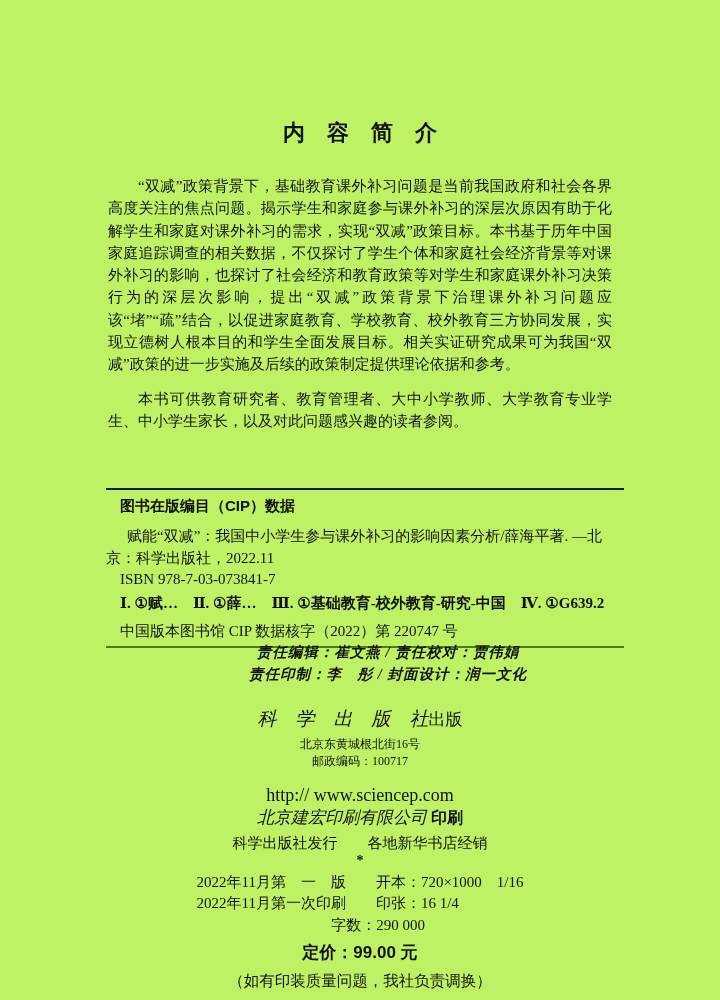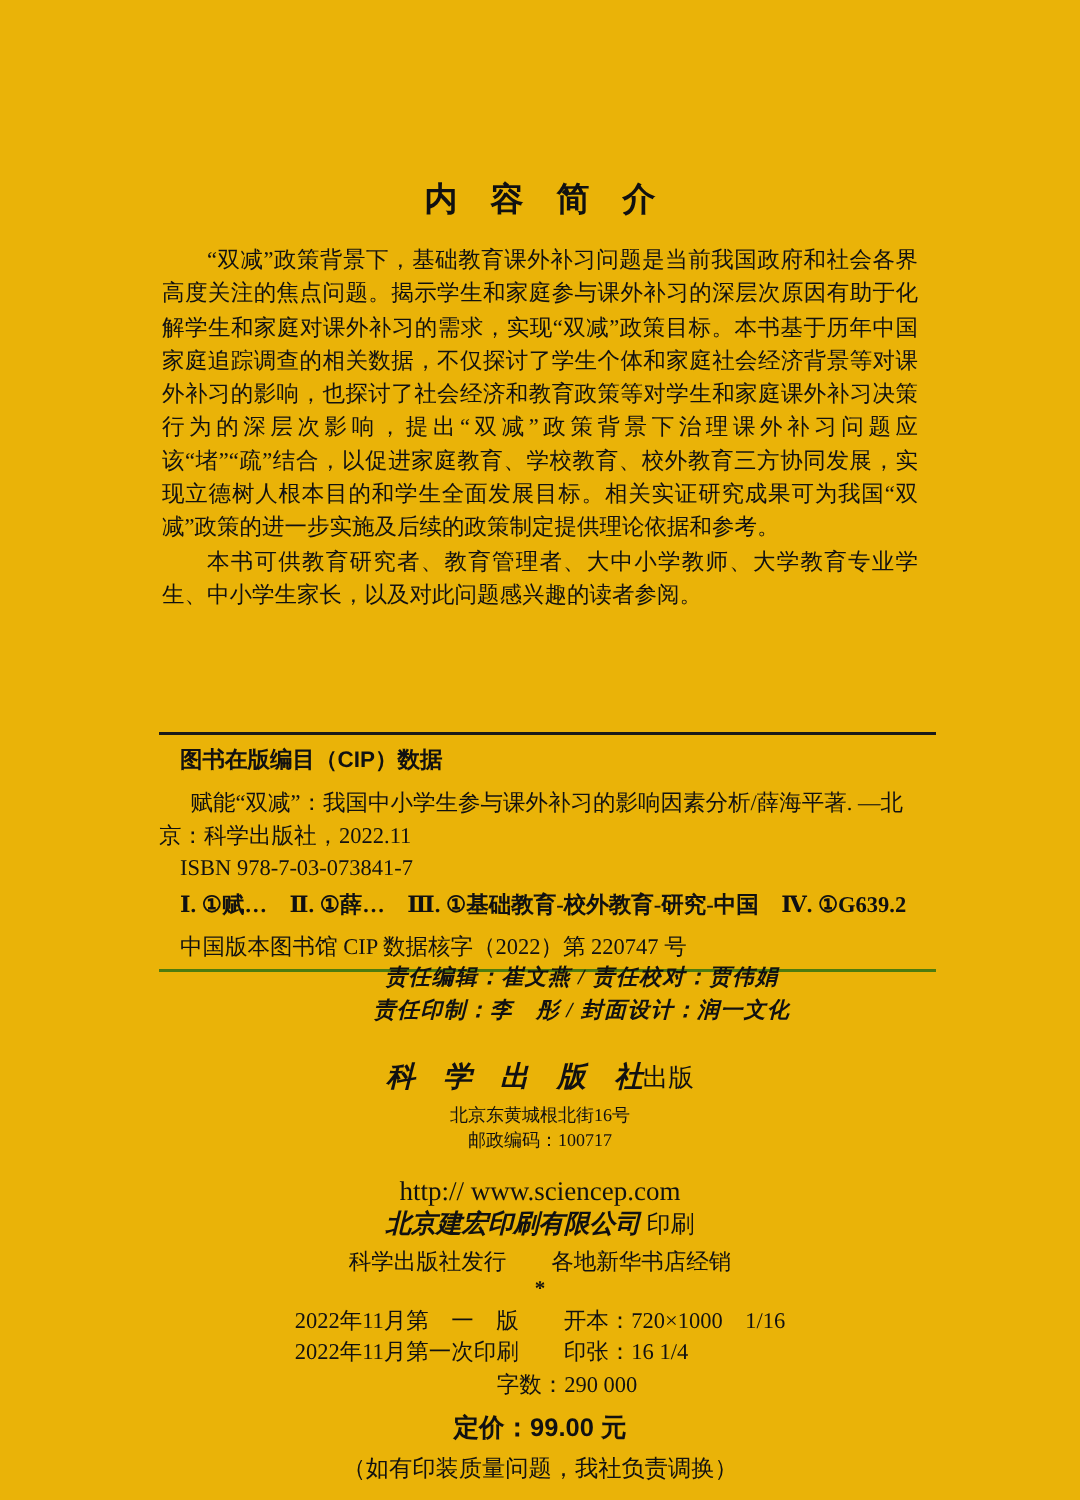--- a/index.html
+++ b/index.html
@@ -2,21 +2,21 @@
 <html><head>
 <meta charset="utf-8">
 <style>
   * { margin: 0; padding: 0; box-sizing: border-box; }
   html, body { background: #ffffff; }
   .page {
     position: relative;
     width: 720px;
     height: 1000px;
     margin: 0 auto;
-    background: #eab308;
+    background: #bef264;
     color: #000;
     font-family: "Liberation Serif", "DejaVu Serif", serif;
     overflow: hidden;
   }
   .title {
     position: absolute;
     top: 118px;
     left: 0;
     width: 100%;
     text-align: center;
@@ -28,21 +28,21 @@
   .intro {
     position: absolute;
     top: 163px;
     left: 108px;
     width: 504px;
     font-size: 15px;
     line-height: 22.3px;
     text-align: justify;
     color: #111;
   }
-  .intro p { text-indent: 2em; }
+  .intro p { text-indent: 2em; margin-top: 12px; }
   .cip-box {
     position: absolute;
     top: 488px;
     left: 106px;
     width: 518px;
     height: 160px;
     border-top: 2px solid #1a1a1a;
     border-bottom: 2px solid #4d7c0f;
     font-size: 15px;
     color: #111;
@@ -77,29 +77,29 @@
     position: absolute;
     top: 706px;
     left: 0;
     width: 100%;
     text-align: center;
     color: #111;
   }
   .calligraphy {
     font-family: "DejaVu Serif", "Liberation Serif", serif;
     font-style: italic;
-    font-weight: bold;
+    font-weight: normal;
   }
   .publisher-line { font-size: 19px; line-height: 24px; }
   .publisher-line .suffix { font-style: normal; font-weight: normal; font-size: 17px; }
   .address-line   { margin-top: 5px; font-size: 12px; line-height: 14px; }
   .postcode-line  { margin-top: 3px; font-size: 12px; line-height: 14px; }
   .website-line   { margin-top: 20px; font-size: 18px; line-height: 14px; }
   .printer-line   { margin-top: 5px; font-size: 17px; line-height: 20px; }
-  .printer-line .suffix { font-style: normal; font-weight: normal; font-size: 16px; text-align: right; }
+  .printer-line .suffix { font-style: normal; font-weight: bold; font-size: 16px; text-align: right; }
   .distribution-line { margin-top: 6px; font-size: 15px; line-height: 18px; }
   .star-line      { margin-top: 3px; font-size: 14px; line-height: 12px; font-weight: bold; }
   .edition-block  {
     width: fit-content;
     margin: 5px auto 0;
     text-align: left;
     font-size: 15px;
     line-height: 21px;
   }
   .wordcount-line { margin-top: 1px; font-size: 15px; line-height: 20px; margin-left: 36px; }

